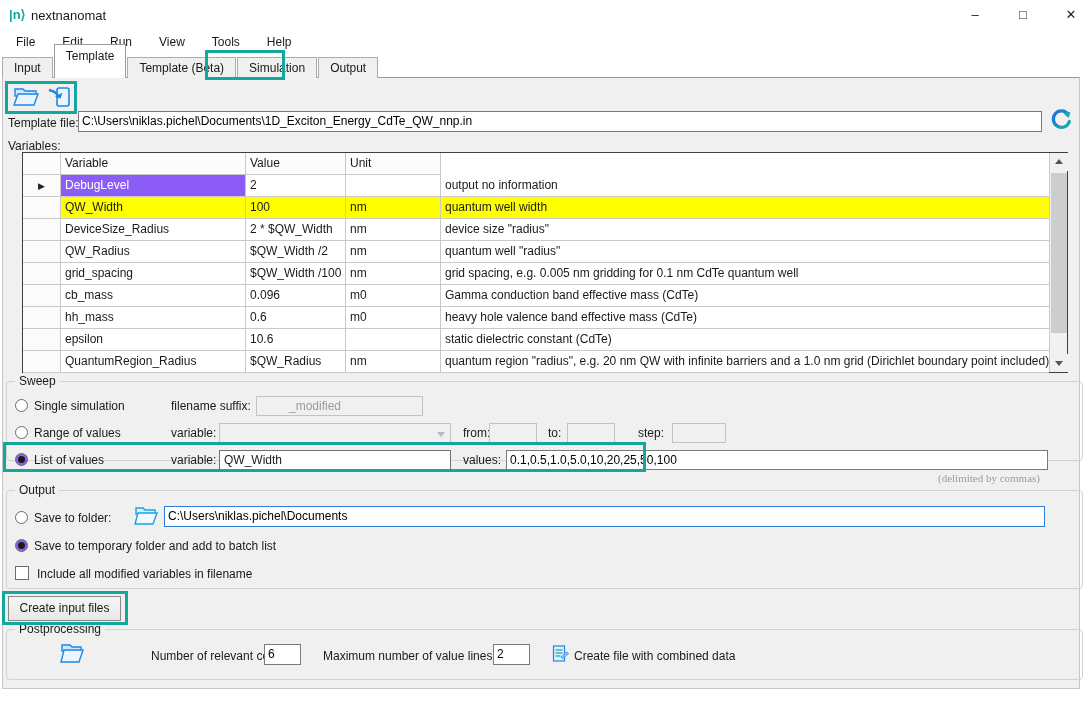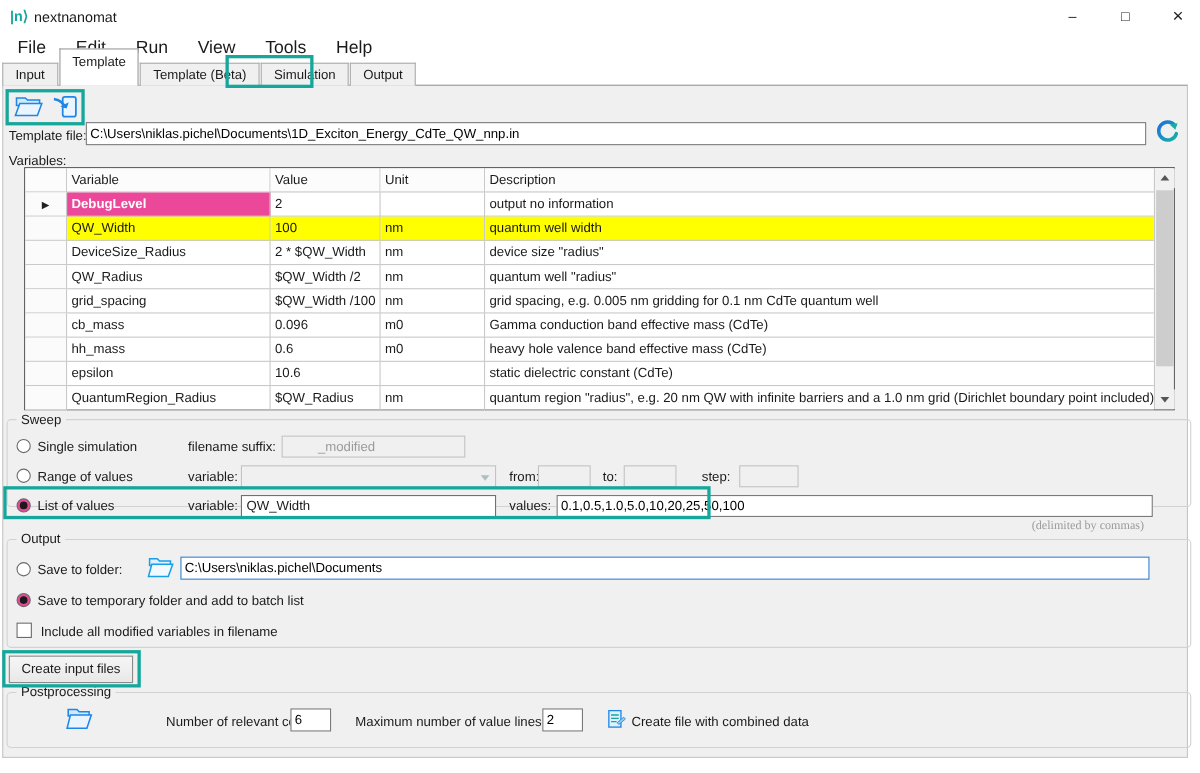--- a/index.html
+++ b/index.html
@@ -8,21 +8,21 @@
   .abs { position:absolute; }
 
   
   .titlebar { position:absolute; left:0; top:0; width:1091px; height:30px; background:#fff; }
   .appicon { position:absolute; left:9px; top:7px; color:#14a79b; font-size:13px; font-weight:bold; letter-spacing:0px; }
   .apptitle { position:absolute; left:31px; top:8px; font-size:13px; }
   .winbtn { position:absolute; top:3px; width:34px; height:24px; text-align:center; line-height:24px; font-size:13px; color:#222; cursor:default; }
 
   
   .menubar { position:absolute; left:0; top:32px; width:1091px; height:21px; display:flex; padding-left:16px; }
-  .menuitem { padding:3px 12px 3px 0; margin-right:15px; font-size:16px; }
+  .menuitem { padding:3px 12px 3px 0; margin-right:15px; font-size:12px; }
 
   
   .tabstrip { position:absolute; left:2px; top:55px; height:23px; display:flex; align-items:flex-end; z-index:3; }
   .tab { height:21px; line-height:20px; padding:0 11px; background:#f0f0f0; border:1px solid #acacac; border-bottom:none; margin-right:1px; font-size:12px; }
   .tab.active { height:34px; line-height:23px; background:#fff; position:relative; z-index:4; border-color:#9a9a9a; }
 
   
   .page { position:absolute; left:2px; top:77px; width:1078px; height:612px; background:#f0f0f0; border:1px solid #c6c6c6; border-top:1px solid #9a9a9a; }
 
   
@@ -45,21 +45,21 @@
   
   .vartable { position:absolute; left:22px; top:152px; width:1046px; height:221px; background:#fff; border:1px solid #3f3f3f; }
   .trow { display:flex; height:22px; }
   .tcell { border-right:1px solid #c9c9c9; border-bottom:1px solid #c9c9c9; padding:3px 0 0 4px; overflow:hidden; white-space:nowrap; height:22px; }
   .c-hdr { width:38px; background:#fbfbfb; text-align:center; padding-left:0; }
   .c-var { width:185px; }
   .c-val { width:100px; }
   .c-unit { width:95px; }
   .c-desc { width:608px; border-right:none; }
   .thead .tcell { background:#fcfcfc; }
-  .sel { background:#ec4899; color:#fff;font-weight:bold; }
+  .sel { background:#8b5cf6; color:#fff; }
   .hl  { background:#ffff00; }
   .rowarrow { color:#222; font-size:9px; line-height:15px; }
   .sbar { position:absolute; right:0; top:0; width:18px; height:219px; background:#f1f1f1; border-left:1px solid #c9c9c9; }
   .sarr { position:absolute; left:0; width:18px; height:18px; background:#f1f1f1; }
   .tri-up { position:absolute; left:5px; top:6px; width:0; height:0; border-left:4px solid transparent; border-right:4px solid transparent; border-bottom:5px solid #555; }
   .tri-dn { position:absolute; left:5px; top:7px; width:0; height:0; border-left:4px solid transparent; border-right:4px solid transparent; border-top:5px solid #555; }
   .sthumb { position:absolute; left:1px; top:20px; width:16px; height:160px; background:#cdcdcd; }
 
   svg { display:block; }
 </style>
@@ -123,21 +123,20 @@
 </div>
 
 <div class="lbl" style="left:8px; top:139px;">Variables:</div>
 
 <div class="vartable">
   <div class="trow thead">
     <div class="tcell c-hdr"></div>
     <div class="tcell c-var">Variable</div>
     <div class="tcell c-val">Value</div>
     <div class="tcell c-unit">Unit</div>
-    <div class="tcell c-desc">Description</div>
   </div>
 
   <div class="trow">
     <div class="tcell c-hdr"><span class="rowarrow">▶</span></div>
     <div class="tcell c-var sel">DebugLevel</div>
     <div class="tcell c-val">2</div>
     <div class="tcell c-unit"></div>
     <div class="tcell c-desc">output no information</div>
   </div>
   <div class="trow">

